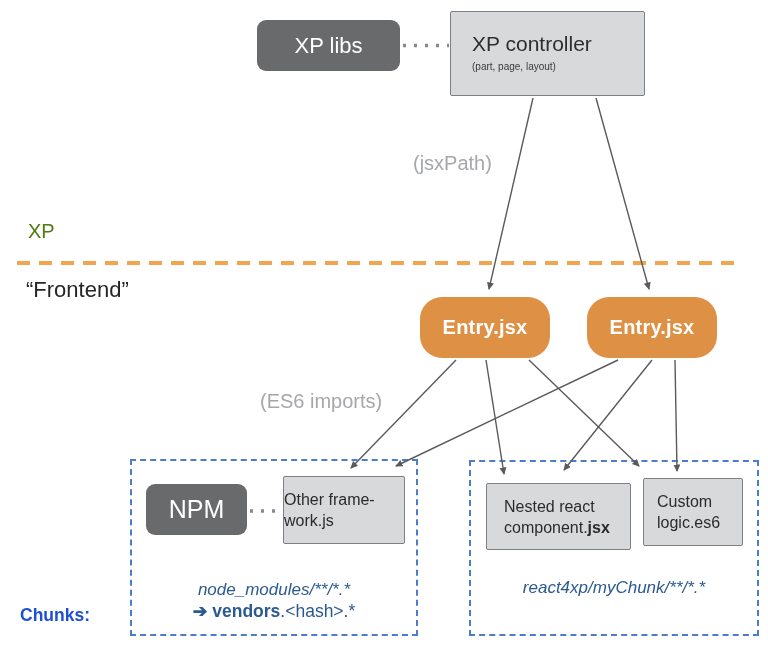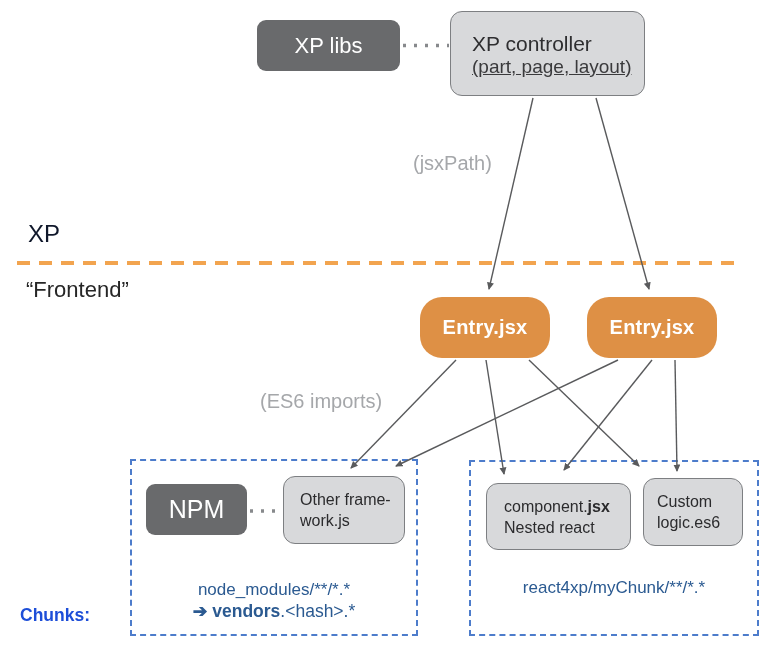--- a/index.html
+++ b/index.html
@@ -28,70 +28,70 @@
   .dark-box {
     background: #696a6c;
     border-radius: 9px;
     color: #ffffff;
     align-items: center;
     text-align: center;
   }
   .light-box {
     background: #d8d9db;
     border: 1.5px solid #7d7f82;
-    border-radius: 12px;
+    border-radius: 2px;
     color: #2b2b2d;
   }
   .orange-box {
     background: #de9045;
     border-radius: 22px;
     color: #ffffff;
     align-items: center;
     text-align: center;
     font-weight: bold;
     font-size: 20px;
     letter-spacing: 0.2px;
   }
   .xp-libs { left: 257px; top: 20px; width: 143px; height: 51px; font-size: 22px; }
   .xp-controller { left: 450px; top: 11px; width: 195px; height: 85px; padding-left: 21px; }
   .xp-controller .title { font-size: 21px; color: #2e2e30; line-height: 26px; }
-  .xp-controller .sub { font-size: 19px; color: #3a3a3c; line-height: 20px; text-decoration: underline; }
+  .xp-controller .sub { font-size: 10px; color: #3a3a3c; line-height: 20px; }
   .entry-left  { left: 420px; top: 297px; width: 130px; height: 61px; }
   .entry-right { left: 587px; top: 297px; width: 130px; height: 61px; }
   .npm-box { left: 146px; top: 484px; width: 101px; height: 51px; font-size: 25px; }
-  .other-framework { left: 283px; top: 476px; width: 122px; height: 68px; padding-left: 16px; font-size: 16px; line-height: 21px; }
+  .other-framework { left: 283px; top: 476px; width: 122px; height: 68px; font-size: 16px; line-height: 21px; }
   .nested-react { left: 486px; top: 483px; width: 145px; height: 67px; padding-left: 17px; font-size: 16px; line-height: 21px; }
   .custom-logic { left: 643px; top: 478px; width: 100px; height: 68px; padding-left: 13px; font-size: 16px; line-height: 21px; }
   .bold { font-weight: bold; }
 
   .dashed-region {
     position: absolute;
     border: 2px dashed #4d7ccb;
     z-index: 0;
   }
   .dashed-left  { left: 130px; top: 459px; width: 288px; height: 177px; }
   .dashed-right { left: 469px; top: 460px; width: 290px; height: 176px; }
 
   .float-label { position: absolute; z-index: 2; white-space: nowrap; }
   .gray-label { color: #a5a7aa; font-size: 20px; }
   .jsxpath-label { left: 413px; top: 152px; }
   .es6-label { left: 260px; top: 390px; }
-  .xp-label { left: 28px; top: 220px; font-size: 24px; color: #0f172a; }
+  .xp-label { left: 28px; top: 220px; font-size: 20px; color: #4d7c0f; }
   .frontend-label { left: 26px; top: 277px; font-size: 22px; color: #262626; }
   .chunks-label { left: 20px; top: 605px; font-size: 17.5px; font-weight: bold; color: #1d4ed8; }
 
   .chunk-text {
     position: absolute;
     z-index: 2;
     text-align: center;
     color: #2b5a91;
   }
   .chunk-left  { left: 131px; top: 579px; width: 286px; }
   .chunk-right { left: 470px; top: 577px; width: 288px; }
-  .chunk-text .pattern { font-size: 17px; line-height: 21px; display: block; }
+  .chunk-text .pattern { font-style: italic; font-size: 17px; line-height: 21px; display: block; }
   .chunk-text .output { font-size: 17.5px; line-height: 23px; display: block; }
 </style>
 </head>
 <body>
 
 <div class="canvas">
 
   <div class="dashed-region dashed-left"></div>
   <div class="dashed-region dashed-right"></div>
 
@@ -139,22 +139,22 @@
   <div class="box dark-box npm-box">
     <span>NPM</span>
   </div>
 
   <div class="box light-box other-framework">
     <span>Other frame-</span>
     <span>work.js</span>
   </div>
 
   <div class="box light-box nested-react">
+    <span>Nested react</span>
     <span><span>component.</span><span class="bold">jsx</span></span>
-    <span>Nested react</span>
   </div>
 
   <div class="box light-box custom-logic">
     <span>Custom</span>
     <span>logic.es6</span>
   </div>
 
   <div class="float-label gray-label jsxpath-label">(jsxPath)</div>
   <div class="float-label xp-label">XP</div>
   <div class="float-label frontend-label">“Frontend”</div>

